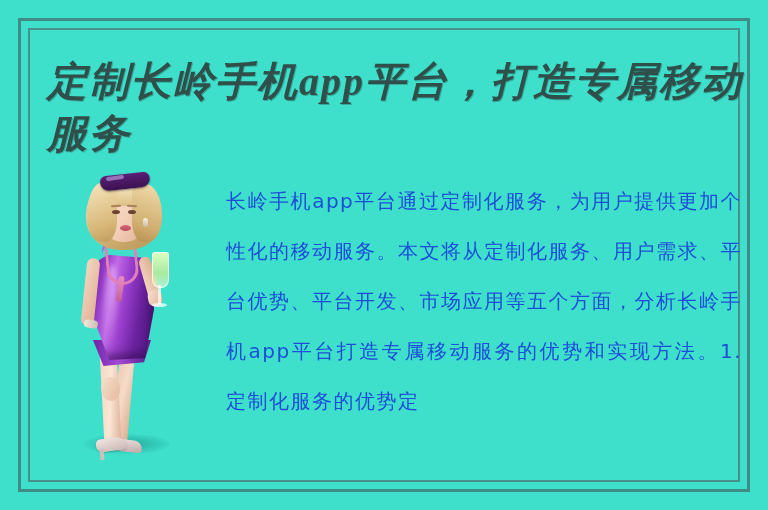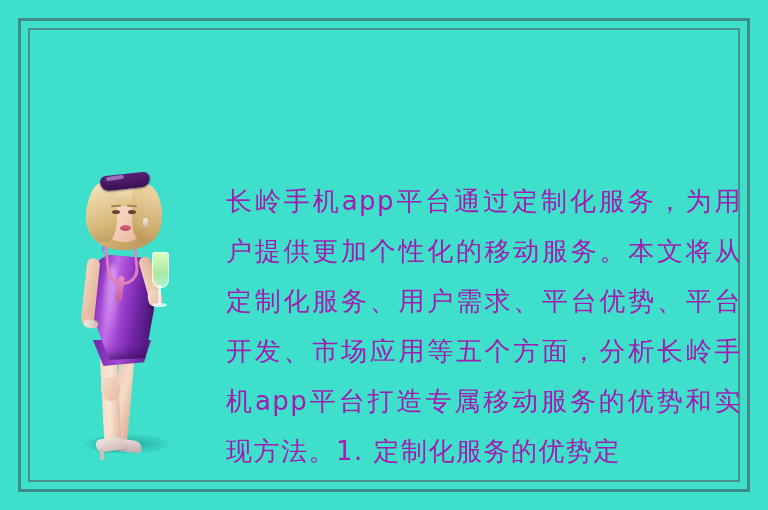--- a/index.html
+++ b/index.html
@@ -62,24 +62,24 @@
 
   
   .body-text {
     position: absolute;
     left: 226px;
     top: 176px;
     width: 516px;
     height: 292px;
     overflow: hidden;
     font-family: "DejaVu Sans", "Liberation Sans", sans-serif;
-    font-size: 26px;
+    font-size: 20px;
     line-height: 50px;
     letter-spacing: 1.5px;
-    color: #a21caf;
+    color: #1d4ed8;
     text-align: justify;
     text-justify: inter-character;
     word-break: break-all;
   }
 
   
   .figure {
     position: absolute;
     left: 60px;
     top: 172px;
@@ -345,20 +345,21 @@
   }
 </style>
 </head>
 <body>
 
 <div id="poster">
 
   <div class="frame-outer"></div>
   <div class="frame-inner"></div>
 
+  <div class="title">定制长岭手机app平台，打造专属移动服务</div>
 
   <div class="figure">
     <div class="fig-layer shadow"></div>
 
     <div class="fig-layer leg-back"></div>
     <div class="fig-layer leg-front"></div>
     <div class="fig-layer knee"></div>
     <div class="fig-layer shoe-b"></div>
     <div class="fig-layer shoe-a"></div>
     <div class="fig-layer heel-a"></div>

